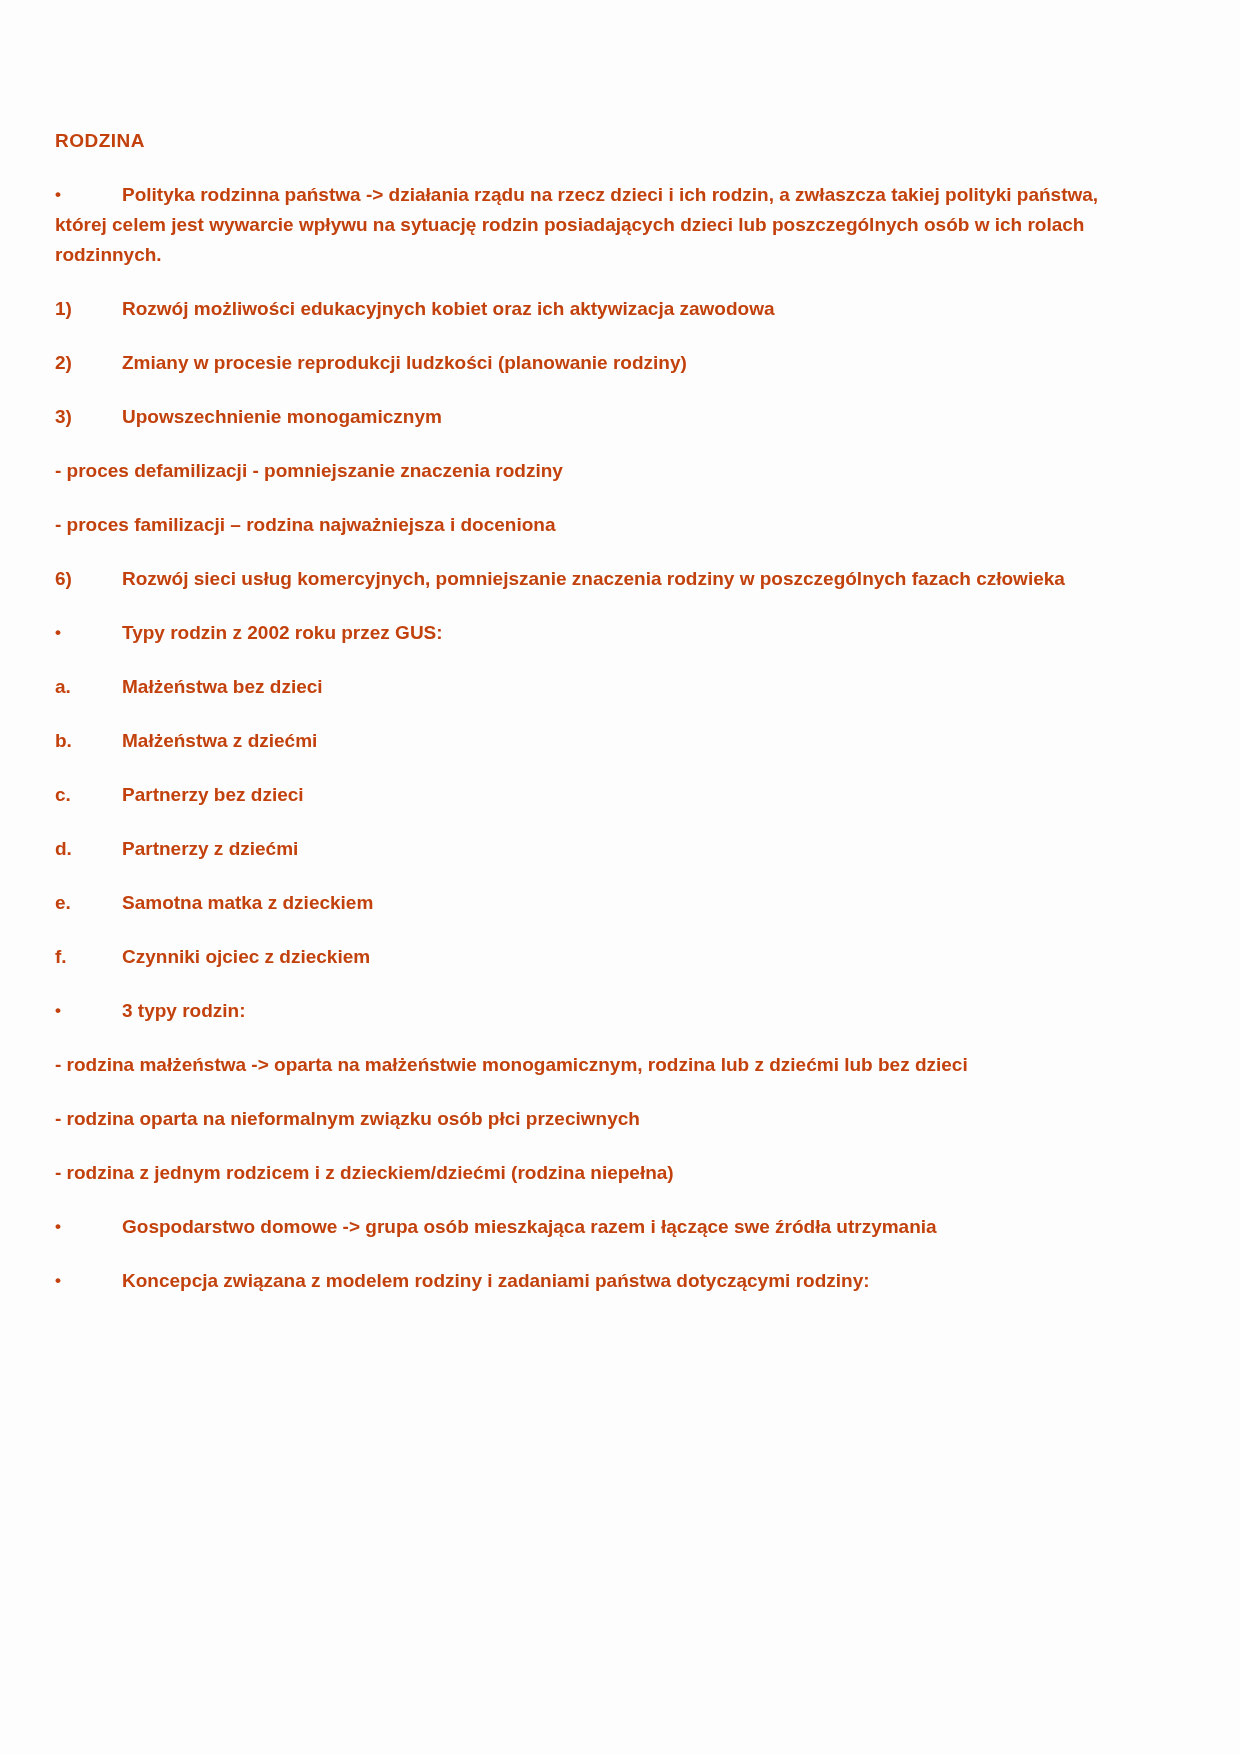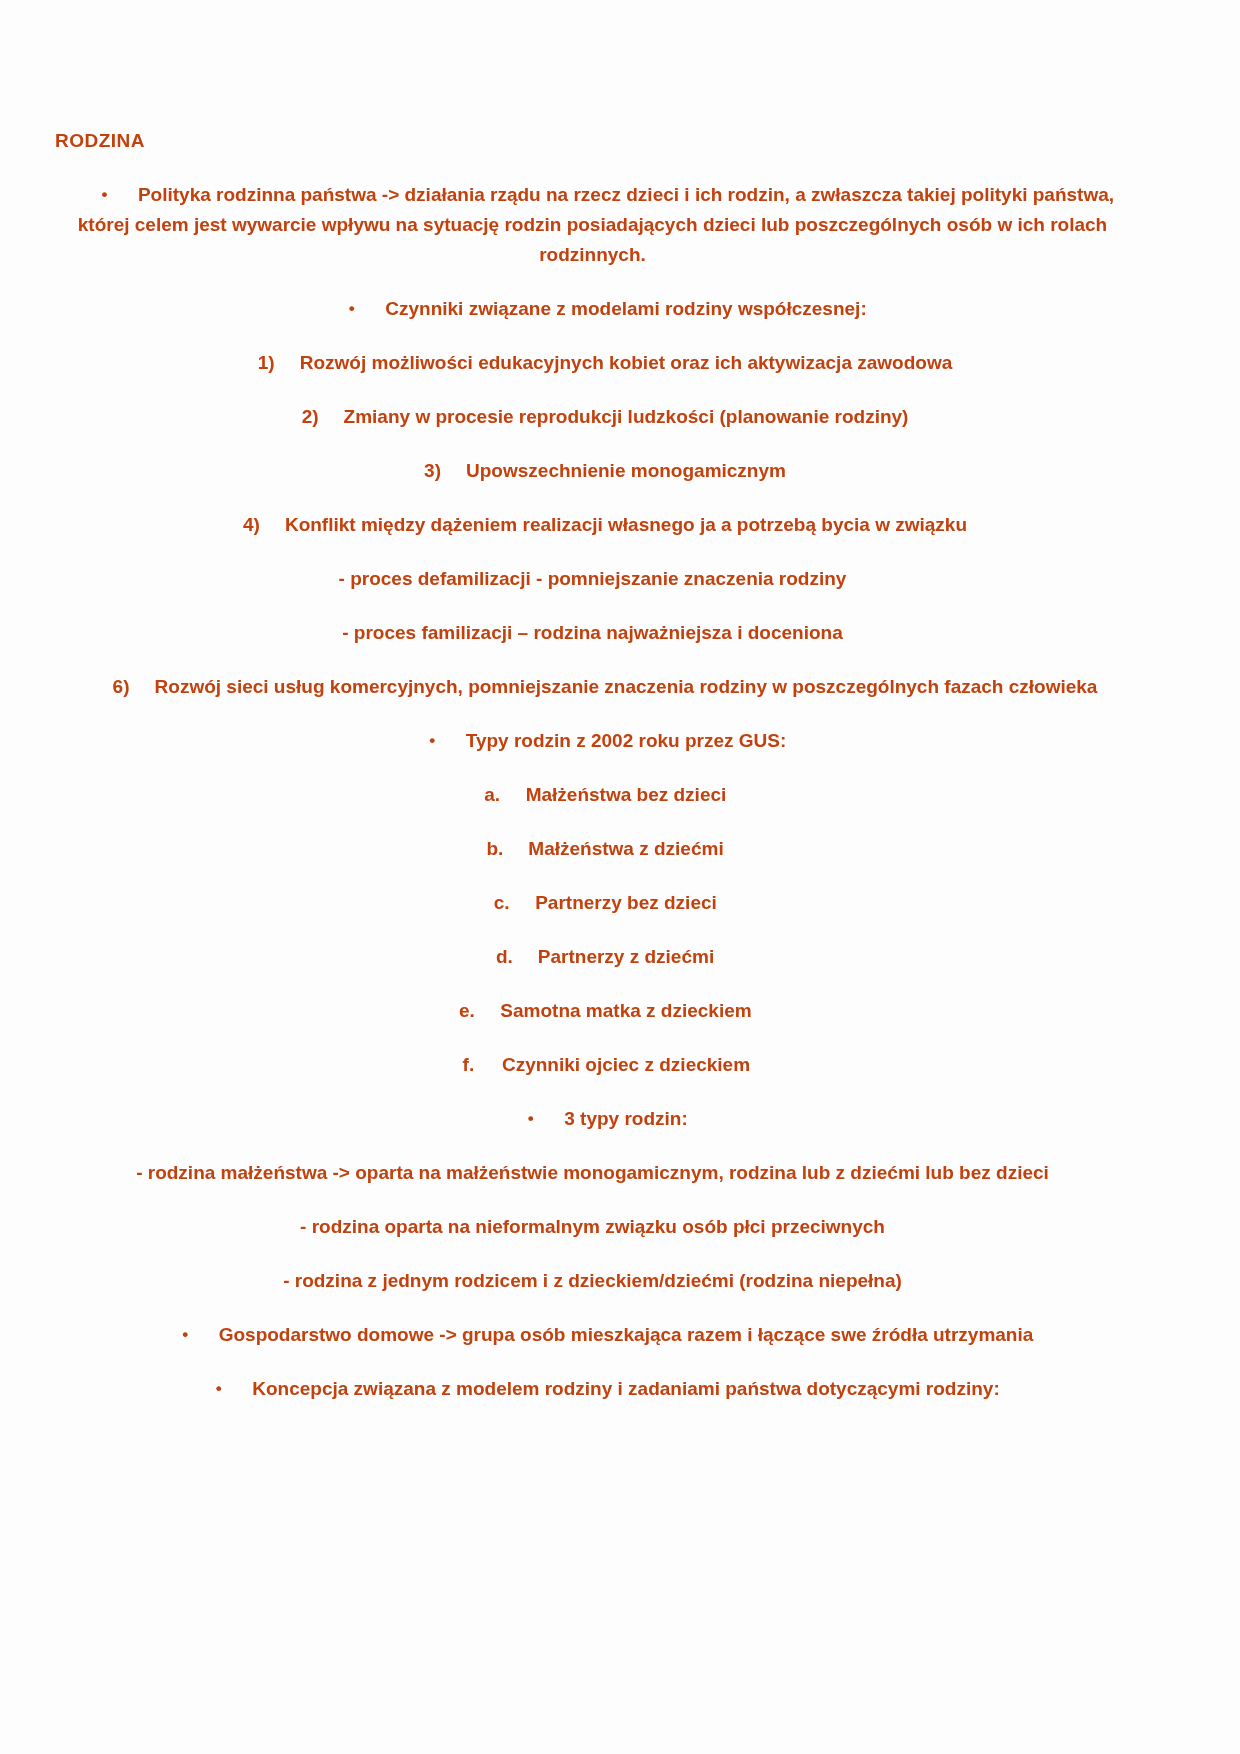--- a/index.html
+++ b/index.html
@@ -24,21 +24,20 @@
   }
   .doc-title {
     margin: 0 0 24px 0;
     font-size: 19px;
     font-weight: 600;
     line-height: 30px;
     letter-spacing: 0.5px;
   }
   .para {
     margin: 0 0 24px 0;
-    text-align: center;
   }
   .para:last-child {
     margin-bottom: 0;
   }
   .marker {
     display: inline-block;
     width: 67px;
     vertical-align: top;
   }
   .marker.bullet {
@@ -49,29 +48,27 @@
   }
 </style>
 </head>
 <body>
 
 <div class="page">
   <h1 class="doc-title">RODZINA</h1>
   <div id="paragraph-list">
   <div class="para"><span class="marker bullet">•</span><span class="para-text">Polityka rodzinna państwa -&gt; działania rządu na rzecz dzieci i ich rodzin, a zwłaszcza takiej polityki państwa, której celem jest wywarcie wpływu na sytuację rodzin posiadających dzieci lub poszczególnych osób w ich rolach rodzinnych.</span></div>
 
-  <div class="para"><span class="marker bullet">•</span><span class="para-text">Czynniki związane z modelami rodziny współczesnej:</span></div>
 
   <div class="para"><span class="marker">1)</span><span class="para-text">Rozwój możliwości edukacyjnych kobiet oraz ich aktywizacja zawodowa</span></div>
 
   <div class="para"><span class="marker">2)</span><span class="para-text">Zmiany w procesie reprodukcji ludzkości (planowanie rodziny)</span></div>
 
   <div class="para"><span class="marker">3)</span><span class="para-text">Upowszechnienie monogamicznym</span></div>
 
-  <div class="para"><span class="marker">4)</span><span class="para-text">Konflikt między dążeniem realizacji własnego ja a potrzebą bycia w związku</span></div>
 
 
   <div class="para"><span class="para-text">- proces defamilizacji  - pomniejszanie znaczenia rodziny</span></div>
 
   <div class="para"><span class="para-text">- proces familizacji – rodzina najważniejsza i doceniona</span></div>
 
   <div class="para"><span class="marker">6)</span><span class="para-text">Rozwój sieci usług komercyjnych, pomniejszanie znaczenia rodziny w poszczególnych fazach człowieka</span></div>
 
   <div class="para"><span class="marker bullet">•</span><span class="para-text">Typy rodzin z 2002 roku przez GUS:</span></div>
 

